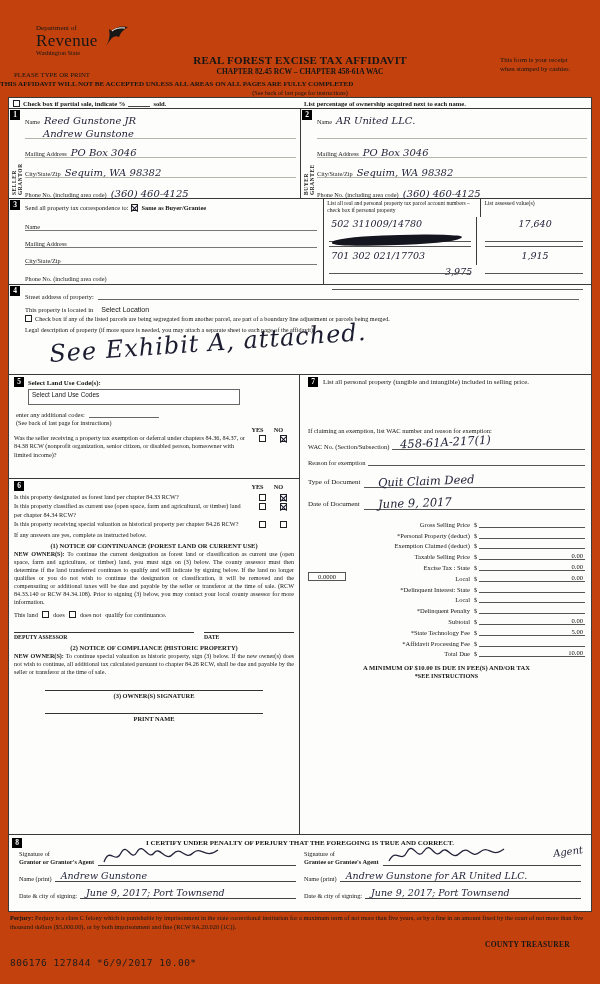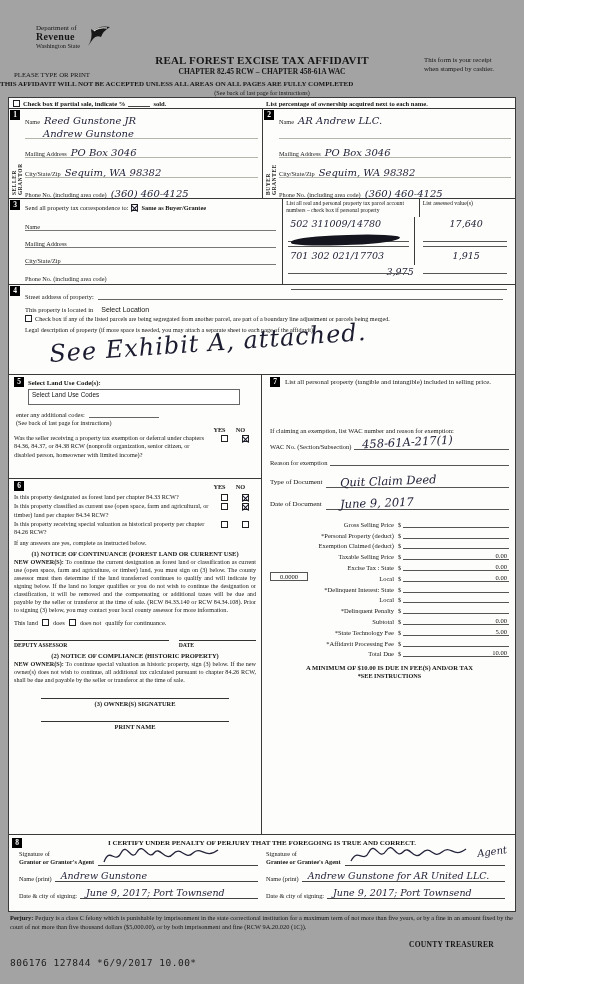--- a/index.html
+++ b/index.html
@@ -1,32 +1,32 @@
 <!DOCTYPE html>
 <html><head>
 <meta charset="utf-8">
 <style>
   html,body{margin:0;padding:0;background:#fff}
   *{box-sizing:border-box}
-  .page{position:relative;width:524px;height:984px;background:#a3a3a3;font-family:"Liberation Serif",serif;color:#161616;overflow:hidden}
+  .page{position:relative;width:600px;height:984px;background:#c2410c;font-family:"Liberation Serif",serif;color:#161616;overflow:hidden}
   .b{font-weight:bold}
   .sans{font-family:"Liberation Sans",sans-serif}
   .lab{font-size:6.3px;color:#222}
   .hw{font-family:"DejaVu Serif",serif;font-style:italic;color:#23233a;font-size:10px;white-space:nowrap}
   
   .cb{display:inline-block;width:7px;height:7px;border:1px solid #222;background:#fff;position:relative;vertical-align:-1px;flex:none}
   .cb.checked::before,.cb.checked::after{content:"";position:absolute;left:-2px;right:-2px;top:50%;height:1.2px;background:#15152a}
   .cb.checked::before{transform:rotate(45deg)}
   .cb.checked::after{transform:rotate(-45deg)}
   
   .num{display:inline-block;min-width:10px;height:10px;background:#000;color:#fff;font-size:7.5px;font-weight:bold;text-align:center;line-height:10px;padding:0 1px;flex:none}
   
   .logo{position:absolute;top:24px;left:36px;display:flex;gap:5px;align-items:flex-start}
   .logo .l1{font-size:7px}
-  .logo .l2{font-size:10px;font-weight:bold;line-height:1;letter-spacing:.3px}
+  .logo .l2{font-size:17px;font-weight:normal;line-height:1;letter-spacing:.3px}
   .logo .l3{font-size:6.3px}
   .title{position:absolute;top:54px;left:0;right:0;text-align:center;font-size:11px;font-weight:bold;letter-spacing:.2px}
   .chapter{position:absolute;top:67px;left:0;right:0;text-align:center;font-size:7.5px;font-weight:bold}
   .receipt{position:absolute;top:55px;right:12px;width:88px;font-size:6.8px;line-height:1.35}
   .please{position:absolute;top:71px;left:14px;font-size:6.8px}
   .warning{position:absolute;top:80px;left:0;right:0;font-size:7px;font-weight:bold}
   .seeback{position:absolute;top:88.5px;left:0;right:0;text-align:center;font-size:6.2px}
   
   .form{position:absolute;top:97px;left:8px;right:8px;border:1px solid #3a3a3a;background:#fdfdfb}
   .row{border-bottom:1px solid #3a3a3a}
@@ -194,21 +194,21 @@
         </div>
       </div>
       <div class="party">
         <span class="num badge">2</span>
         <div class="roles">
           <span class="role">BUYER</span>
           <span class="role">GRANTEE</span>
         </div>
         <div class="f nb fh14">
           <span class="lab">Name</span>
-          <span class="hw">AR Andrew LLC.</span>
+          <span class="hw">AR United LLC.</span>
         </div>
         <div class="f fh14"></div>
         <div class="f fh20">
           <span class="lab">Mailing Address</span>
           <span class="hw">PO Box 3046</span>
         </div>
         <div class="f fh20">
           <span class="lab">City/State/Zip</span>
           <span class="hw">Sequim, WA 98382</span>
         </div>

